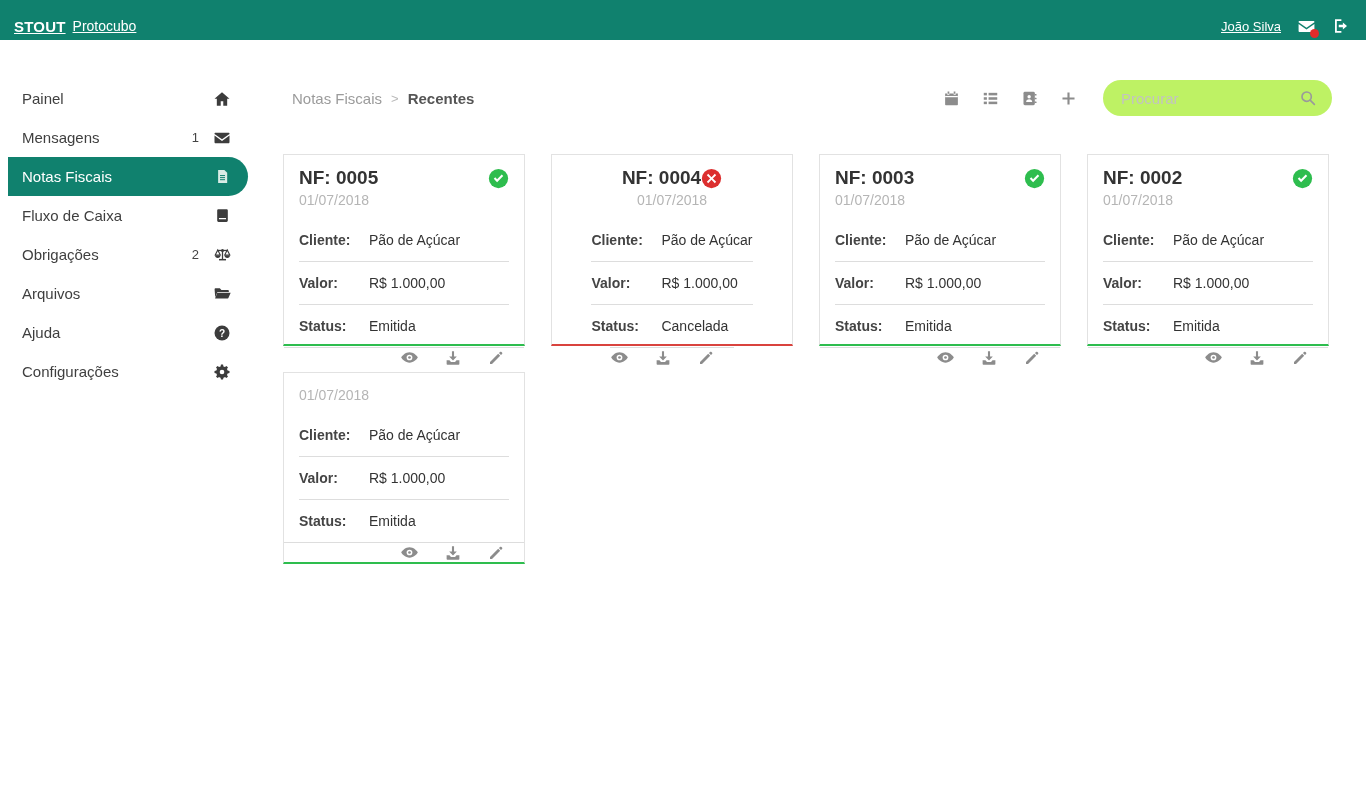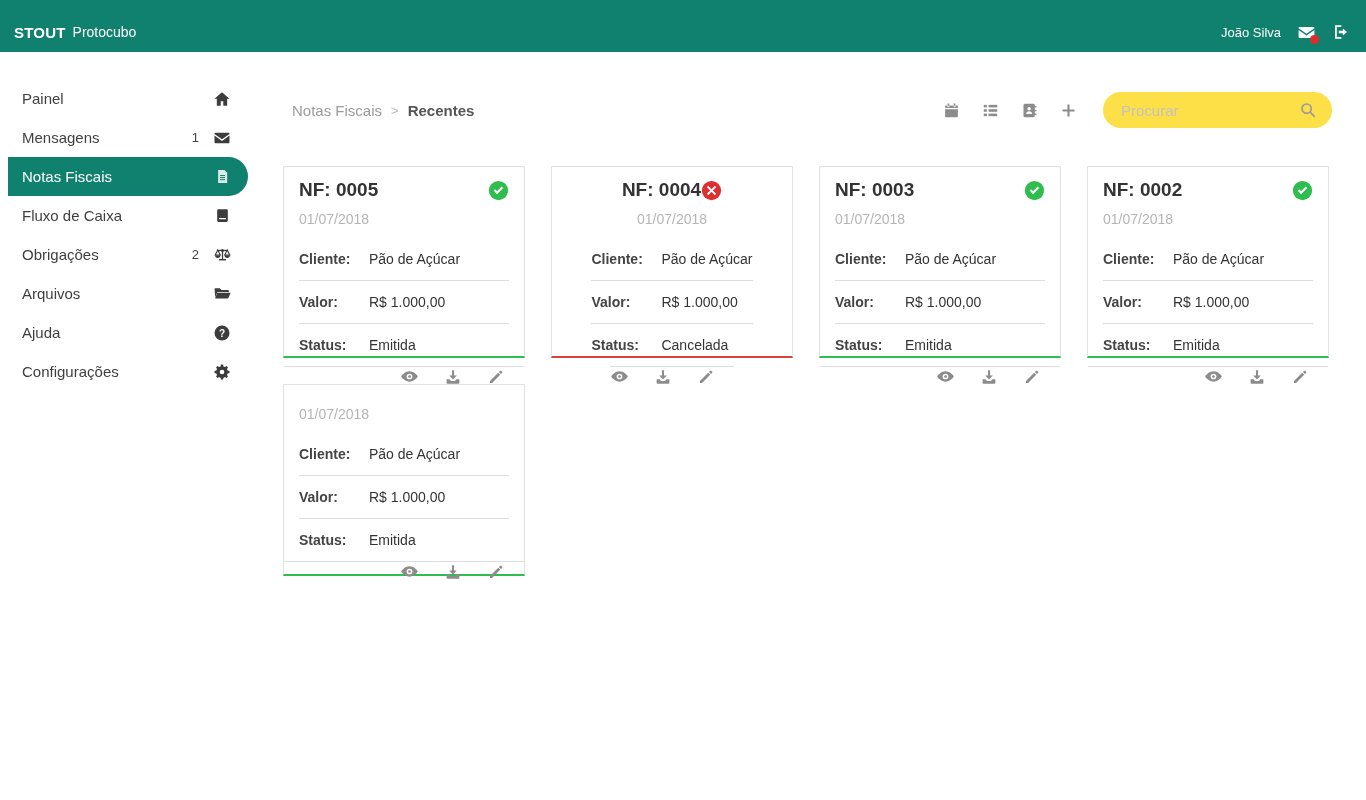--- a/index.html
+++ b/index.html
@@ -13,21 +13,21 @@
     --muted:#b5b5b5;
     --divider:#ddd;
     --card-border:#e2e2e2;
   }
   *{box-sizing:border-box;margin:0;padding:0;}
   html,body{width:1366px;height:800px;overflow:hidden;}
   body{font-family:"Liberation Sans",sans-serif;background:#fff;color:var(--ink);}
   svg{display:block;}
 
   
-  .topbar{height:52px;background:var(--primary);display:flex;align-items:center;padding:12px 16px 0 14px;color:#fff;}
+  .topbar{height:40px;background:var(--primary);display:flex;align-items:center;padding:12px 16px 0 14px;color:#fff;text-decoration:underline;}
   .brand{font-size:15px;font-weight:700;letter-spacing:.2px;}
   .appname{font-size:14px;margin-left:7px;font-weight:400;text-align:center;}
   .topbar-right{margin-left:auto;display:flex;align-items:center;gap:16px;}
   .username{font-size:13px;text-align:right;}
   .top-iconbtn{position:relative;cursor:pointer;color:#fff;display:flex;align-items:center;}
   .mail-dot{position:absolute;right:-3px;bottom:-2px;width:9px;height:9px;border-radius:50%;background:#e02b2b;}
 
   
   .sidebar{position:absolute;top:40px;left:8px;width:240px;padding-top:39px;}
   .side-item{height:39px;display:flex;align-items:center;padding:0 16px 0 14px;font-size:15px;color:var(--side-ink);cursor:pointer;}
@@ -41,34 +41,34 @@
   
   .main{margin-left:240px;padding:0 34px 0 43px;}
   .content-header{display:flex;align-items:center;margin-top:40px;height:36px;}
   .breadcrumb{display:flex;align-items:center;gap:9px;font-size:15px;margin-left:9px;}
   .crumb-parent{color:#9b9b9b;cursor:pointer;}
   .crumb-sep{color:#b9b9b9;font-size:13px;}
   .crumb-current{color:#555;font-weight:700;}
   .header-right{margin-left:auto;display:flex;align-items:center;}
   .tool-btn{color:var(--icon-gray);cursor:pointer;margin-left:22px;display:flex;align-items:center;}
   .search{position:relative;margin-left:26px;}
-  .search input{width:229px;height:36px;border:none;outline:none;background:#fde047;border-radius:18px;padding:0 44px 0 18px;font-size:15px;color:#555;font-family:"Liberation Sans",sans-serif;}
+  .search input{width:229px;height:36px;border:none;outline:none;background:#bef264;border-radius:18px;padding:0 44px 0 18px;font-size:15px;color:#555;font-family:"Liberation Sans",sans-serif;}
   .search input::placeholder{color:#c2c2c2;}
   .search .search-ico{position:absolute;right:15px;top:9px;color:#9a9a9a;cursor:pointer;}
 
   
   .cards{margin-top:38px;display:grid;grid-template-columns:repeat(4,242px);gap:26px;}
   .card{width:242px;height:192px;background:#fff;border:1px solid var(--card-border);border-bottom:2px solid var(--success);display:flex;flex-direction:column;padding-top:11px;}
   .card[data-state="danger"]{border-bottom-color:#d9433e;align-items:center;}
   .card-head{display:flex;align-items:flex-start;justify-content:space-between;padding:0 15px;}
   .card-title{font-size:19px;font-weight:700;line-height:23px;color:#333;}
   .status-ico{margin-top:2px;}
   .icon-check{color:var(--success);}
   .icon-times{color:var(--danger);}
-  .card-date{padding:0 15px;font-size:14px;color:var(--muted);line-height:18px;margin-top:9px;}
+  .card-date{padding:0 15px;font-size:14px;color:var(--muted);line-height:18px;margin-top:2px;}
   .card-rows{margin:10px 15px 0;}
   .card-row{display:flex;padding:13px 0;border-bottom:1px solid var(--divider);font-size:14px;}
   .card-row:last-child{border-bottom:none;}
   .row-label{width:70px;font-weight:700;color:#444;}
   .row-value{color:#333;}
   .card-footer{margin-top:auto;height:41px;border-top:1px solid var(--divider);display:flex;align-items:center;justify-content:flex-end;gap:25px;padding-right:19px;}
   .action-btn{color:var(--icon-gray);cursor:pointer;display:flex;}
 </style>
 </head>
 <body>

